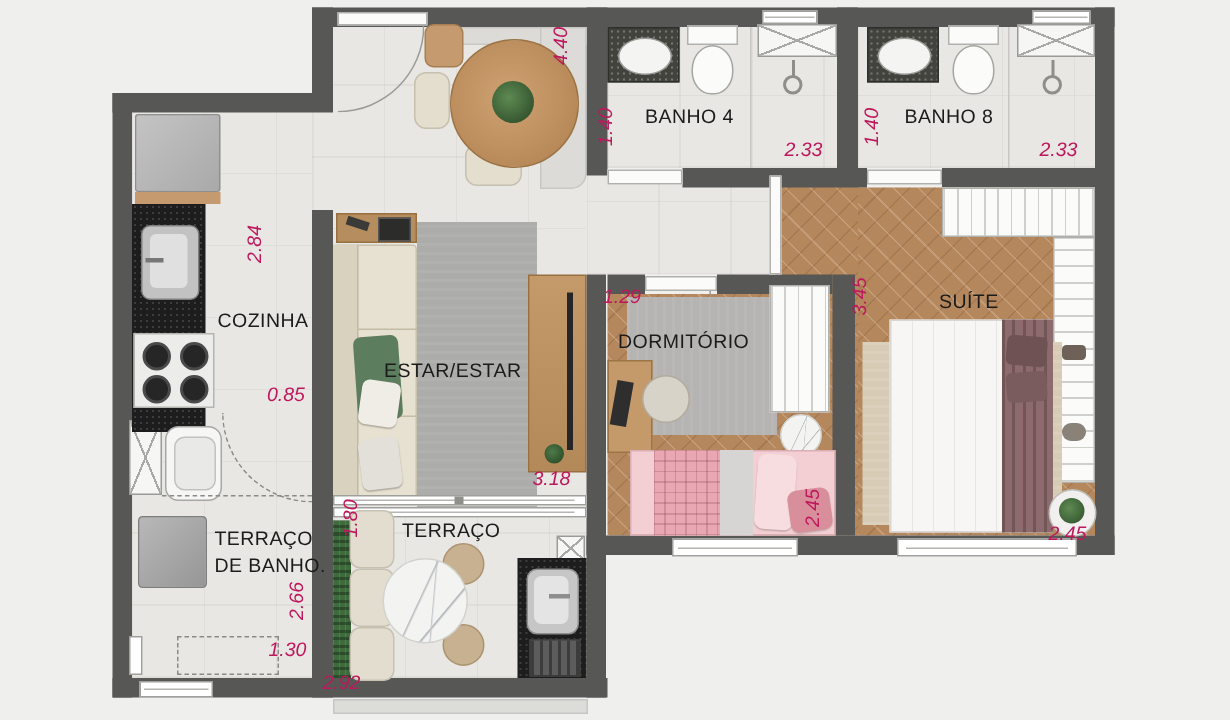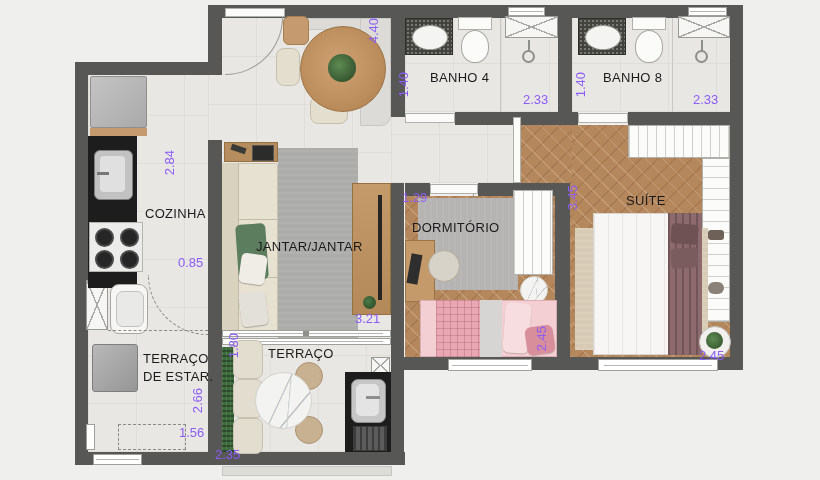--- a/index.html
+++ b/index.html
@@ -7,21 +7,21 @@
         font-family:"Liberation Sans",sans-serif;}
   .abs{position:absolute;}
   .wall{position:absolute;background:#575756;}
   .tile{position:absolute;background:#e9e7e3;
         background-image:repeating-linear-gradient(0deg,rgba(120,115,105,.08) 0 1px,transparent 1px 48px),
                          repeating-linear-gradient(90deg,rgba(120,115,105,.08) 0 1px,transparent 1px 48px);}
   .wood{position:absolute;background:#b5875c;
         background-image:repeating-linear-gradient(45deg,rgba(255,245,230,.20) 0 1px,transparent 1px 12px),
                          repeating-linear-gradient(135deg,rgba(90,50,20,.16) 0 1px,transparent 1px 12px);}
   .lbl{position:absolute;font-size:13px;color:#1b1b1b;letter-spacing:.3px;white-space:nowrap;}
-  .dim{position:absolute;font-size:13px;color:#8b5cf6;white-space:nowrap;}
+  .dim{position:absolute;font-size:13px;color:#be185d;white-space:nowrap;font-style:italic;}
   .v{writing-mode:vertical-rl;transform:rotate(180deg);}
   .wht{position:absolute;background:#fbfbfa;border:1px solid #b0b0ac;box-sizing:border-box;}
   .win{position:absolute;background:#fff;border:1px solid #9f9f9b;box-sizing:border-box;}
   .winline{position:absolute;left:4%;right:4%;top:45%;height:1px;background:#b5b5b1;}
   .xbox{position:absolute;background:#f6f6f4;border:1px solid #9a9a96;box-sizing:border-box;
         background-image:linear-gradient(to top right,transparent calc(50% - .7px),#a8a8a4 calc(50% - .7px) calc(50% + .7px),transparent calc(50% + .7px)),
                          linear-gradient(to bottom right,transparent calc(50% - .7px),#a8a8a4 calc(50% - .7px) calc(50% + .7px),transparent calc(50% + .7px));}
   .blackc{position:absolute;background:#1d1d1d;
         background-image:radial-gradient(rgba(255,255,255,.14) .7px,transparent .7px);background-size:4px 4px;}
   .granite{position:absolute;background:#43433e;
@@ -201,39 +201,39 @@
   <div class="abs" style="left:708px;top:282px;width:16px;height:12px;background:#8a8178;border-radius:6px;"></div>
   <div class="abs" style="left:575px;top:228px;width:133px;height:122px;background:#d8cbb6;background-image:repeating-linear-gradient(0deg,rgba(255,255,255,.10) 0 2px,transparent 2px 6px);"></div>
   <div class="abs" style="left:593px;top:213px;width:109px;height:142px;background:#f7f6f4;border:1px solid #d8d6d2;box-sizing:border-box;background-image:repeating-linear-gradient(90deg,rgba(160,155,150,.18) 0 1px,transparent 1px 14px);"></div>
   <div class="abs" style="left:668px;top:213px;width:34px;height:142px;background:#8d6a6d;background-image:repeating-linear-gradient(90deg,rgba(0,0,0,.20) 0 2px,transparent 2px 7px);"></div>
   <div class="abs" style="left:671px;top:224px;width:27px;height:20px;background:#6e5254;border-radius:4px;transform:rotate(5deg);"></div>
   <div class="abs" style="left:671px;top:248px;width:27px;height:20px;background:#7a5c5e;border-radius:4px;transform:rotate(-4deg);"></div>
   <div class="abs" style="left:699px;top:326px;width:30px;height:30px;border-radius:50%;background:#f1f0ee;border:1px solid #bdbdb9;"></div>
   <div class="abs" style="left:706px;top:332px;width:17px;height:17px;border-radius:50%;background:radial-gradient(circle at 40% 40%,#5e8a52,#2e4d29);"></div>
 
   <div class="lbl" style="left:145px;top:206px;">COZINHA</div>
-  <div class="lbl" style="left:256px;top:239px;">JANTAR/JANTAR</div>
+  <div class="lbl" style="left:256px;top:239px;">ESTAR/ESTAR</div>
   <div class="lbl" style="left:412px;top:220px;">DORMITÓRIO</div>
   <div class="lbl" style="left:626px;top:193px;">SUÍTE</div>
   <div class="lbl" style="left:430px;top:70px;">BANHO 4</div>
   <div class="lbl" style="left:603px;top:70px;">BANHO 8</div>
   <div class="lbl" style="left:268px;top:346px;">TERRAÇO</div>
   <div class="lbl" style="left:143px;top:351px;">TERRAÇO</div>
-  <div class="lbl" style="left:143px;top:369px;">DE ESTAR.</div>
+  <div class="lbl" style="left:143px;top:369px;">DE BANHO.</div>
 
   <div class="dim v" style="left:366px;top:18px;">4.40</div>
-  <div class="dim" style="left:355px;top:311px;">3.21</div>
+  <div class="dim" style="left:355px;top:311px;">3.18</div>
   <div class="dim v" style="left:396px;top:72px;">1.40</div>
   <div class="dim" style="left:523px;top:92px;">2.33</div>
   <div class="dim v" style="left:573px;top:72px;">1.40</div>
   <div class="dim" style="left:693px;top:92px;">2.33</div>
   <div class="dim v" style="left:162px;top:150px;">2.84</div>
   <div class="dim" style="left:178px;top:255px;">0.85</div>
   <div class="dim" style="left:402px;top:190px;">1.29</div>
   <div class="dim v" style="left:534px;top:326px;">2.45</div>
   <div class="dim v" style="left:565px;top:185px;">3.45</div>
   <div class="dim" style="left:699px;top:348px;">2.45</div>
   <div class="dim v" style="left:190px;top:388px;">2.66</div>
-  <div class="dim" style="left:179px;top:425px;">1.56</div>
+  <div class="dim" style="left:179px;top:425px;">1.30</div>
   <div class="dim v" style="left:226px;top:333px;">1.80</div>
-  <div class="dim" style="left:215px;top:447px;">2.35</div>
+  <div class="dim" style="left:215px;top:447px;">2.92</div>
 
 </div>
 
 </body></html>

